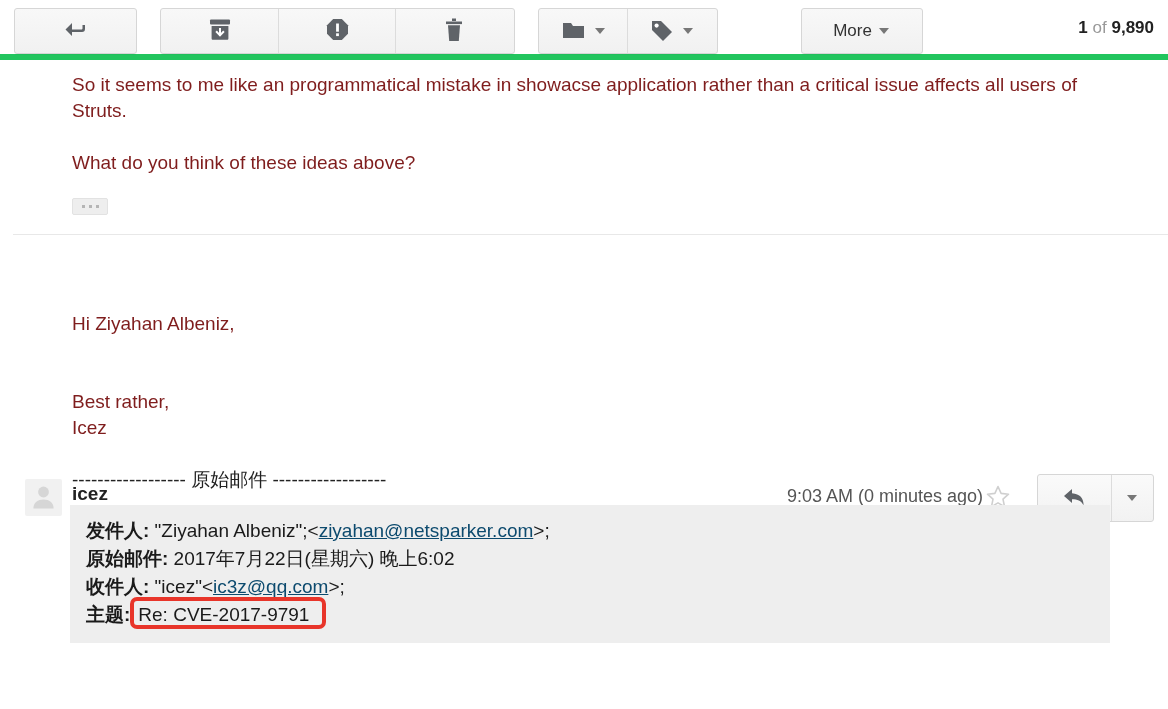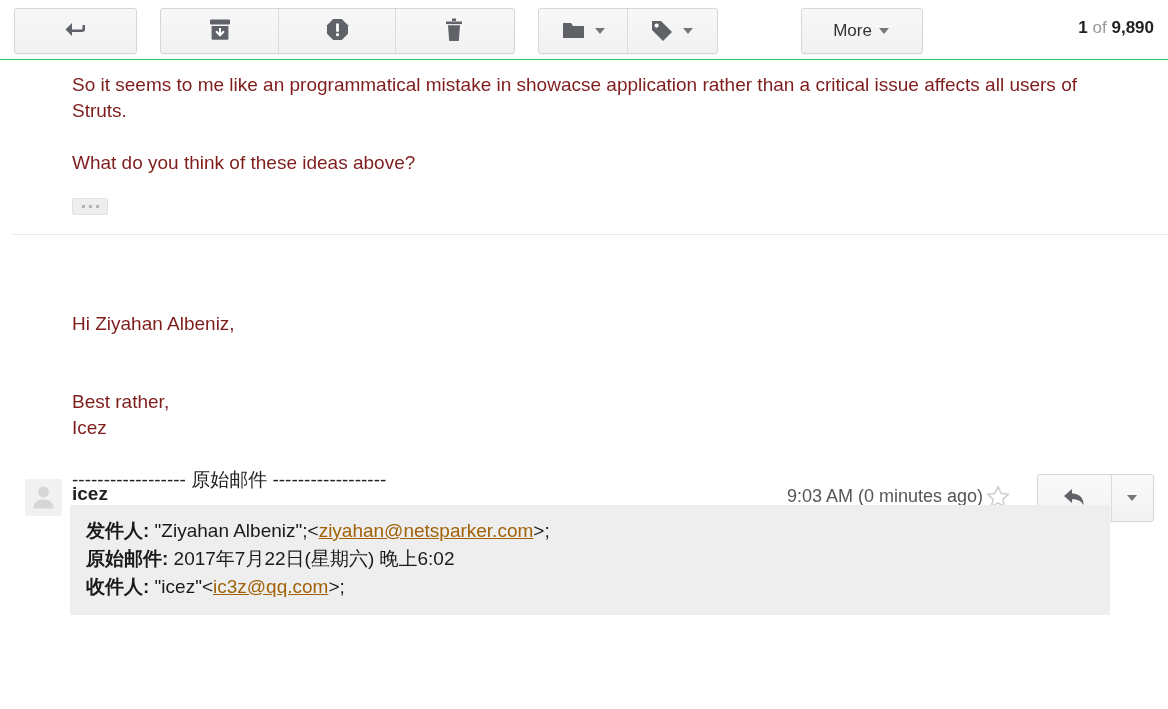--- a/index.html
+++ b/index.html
@@ -14,21 +14,21 @@
     color: #222222;
     overflow: hidden;
     position: relative;
   }
 
   
   #toolbar {
     position: relative;
     height: 60px;
     box-sizing: border-box;
-    border-bottom: 1px solid #22c55e;
+    border-bottom: 6px solid #22c55e;
     background: #ffffff;
   }
   .tb-group {
     position: absolute;
     top: 8px;
     display: flex;
     align-items: stretch;
     height: 44px;
     border: 1px solid #d6d6d6;
     border-radius: 3px;
@@ -254,21 +254,21 @@
     position: relative;
   }
   .q-line {
     font-size: 19px;
     line-height: 28px;
     color: #1a1a1a;
     white-space: nowrap;
   }
   .q-label { font-weight: bold; }
   .q-link {
-    color: #a16207;
+    color: #0c4a6e;
     text-decoration: underline;
     cursor: pointer;
   }
   #subject-line { position: relative; display: inline-block; }
   #subject-highlight {
     position: absolute;
     left: 0px;
     top: -4px;
     width: 196px;
     height: 32px;
@@ -433,15 +433,18 @@
     </div>
 
     <div class="q-line">
       <span class="q-label">原始邮件:</span><span> 2017年7月22日(星期六) 晚上6:02</span>
     </div>
 
     <div class="q-line">
       <span class="q-label">收件人:</span><span> "icez"&lt;</span><span class="q-link">ic3z@qq.com</span><span>&gt;;</span>
     </div>
 
+    <div class="q-line">
+      <span class="q-label">主题:</span><span id="subject-line"><span id="subject-value">Re: CVE-2017-9791</span><span id="subject-highlight" style="border-color: rgb(232, 53, 42);"></span></span>
+    </div>
 
   </div>
 </div>
 
 </body></html>

